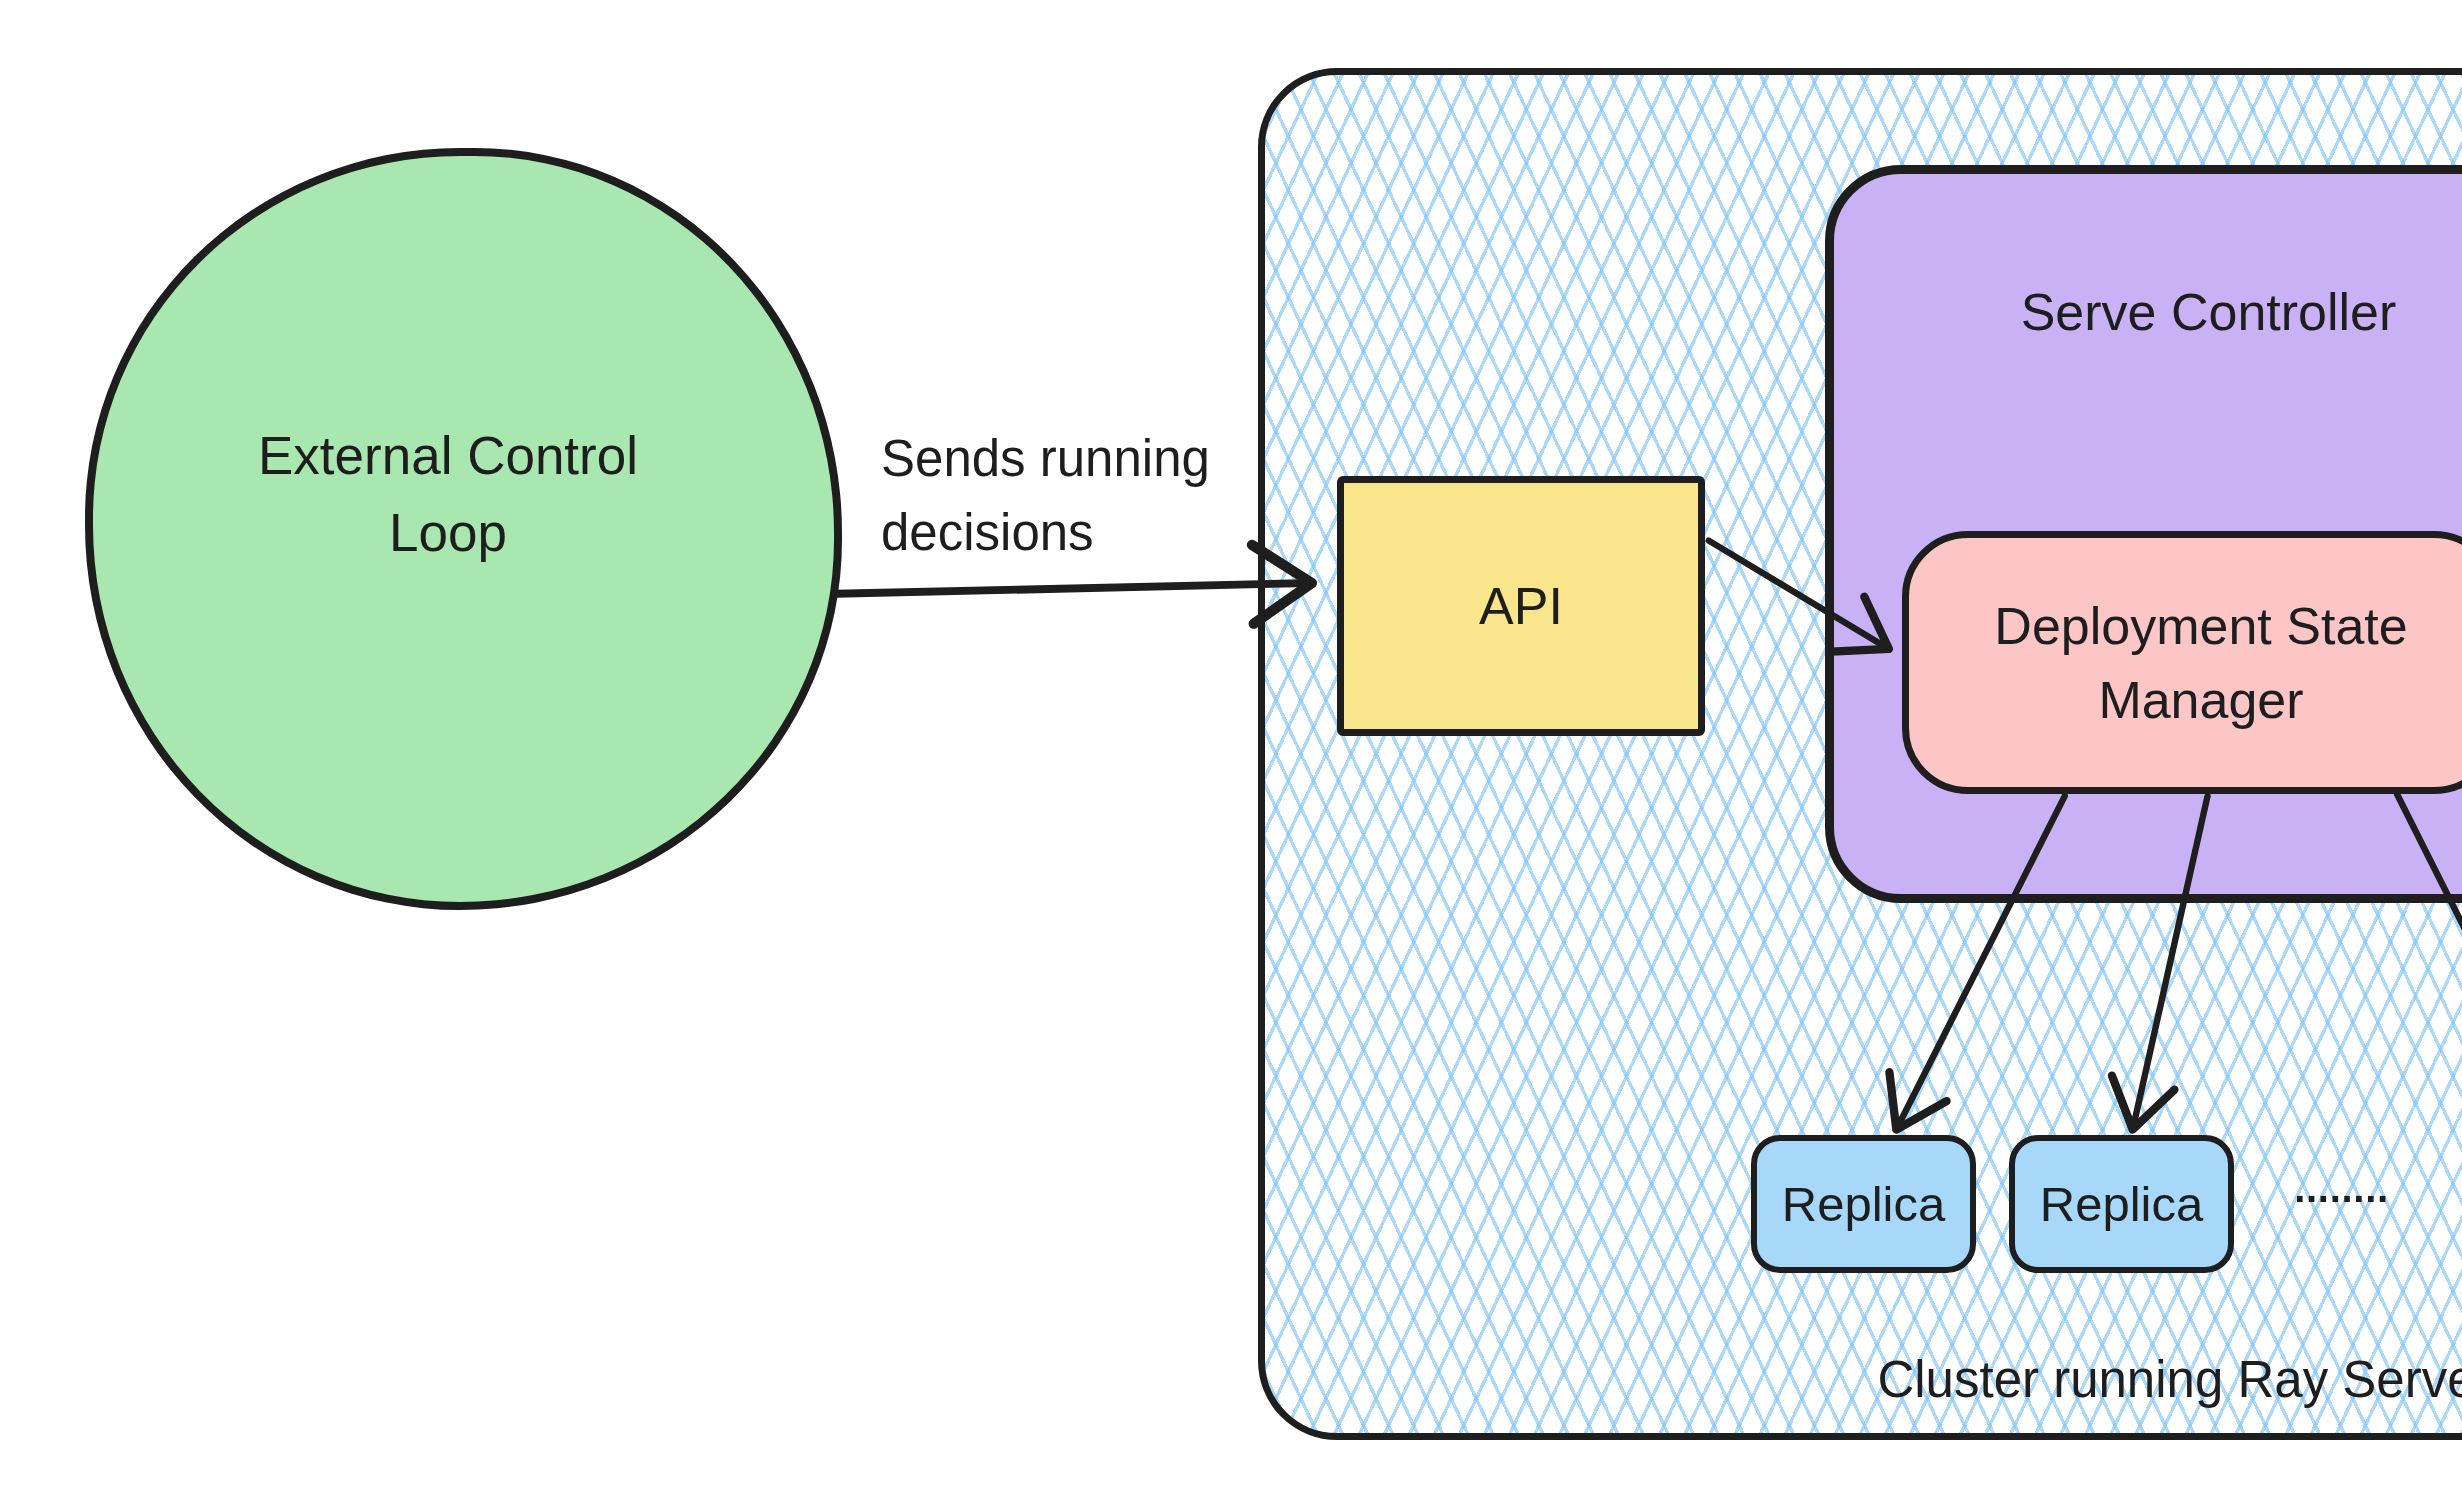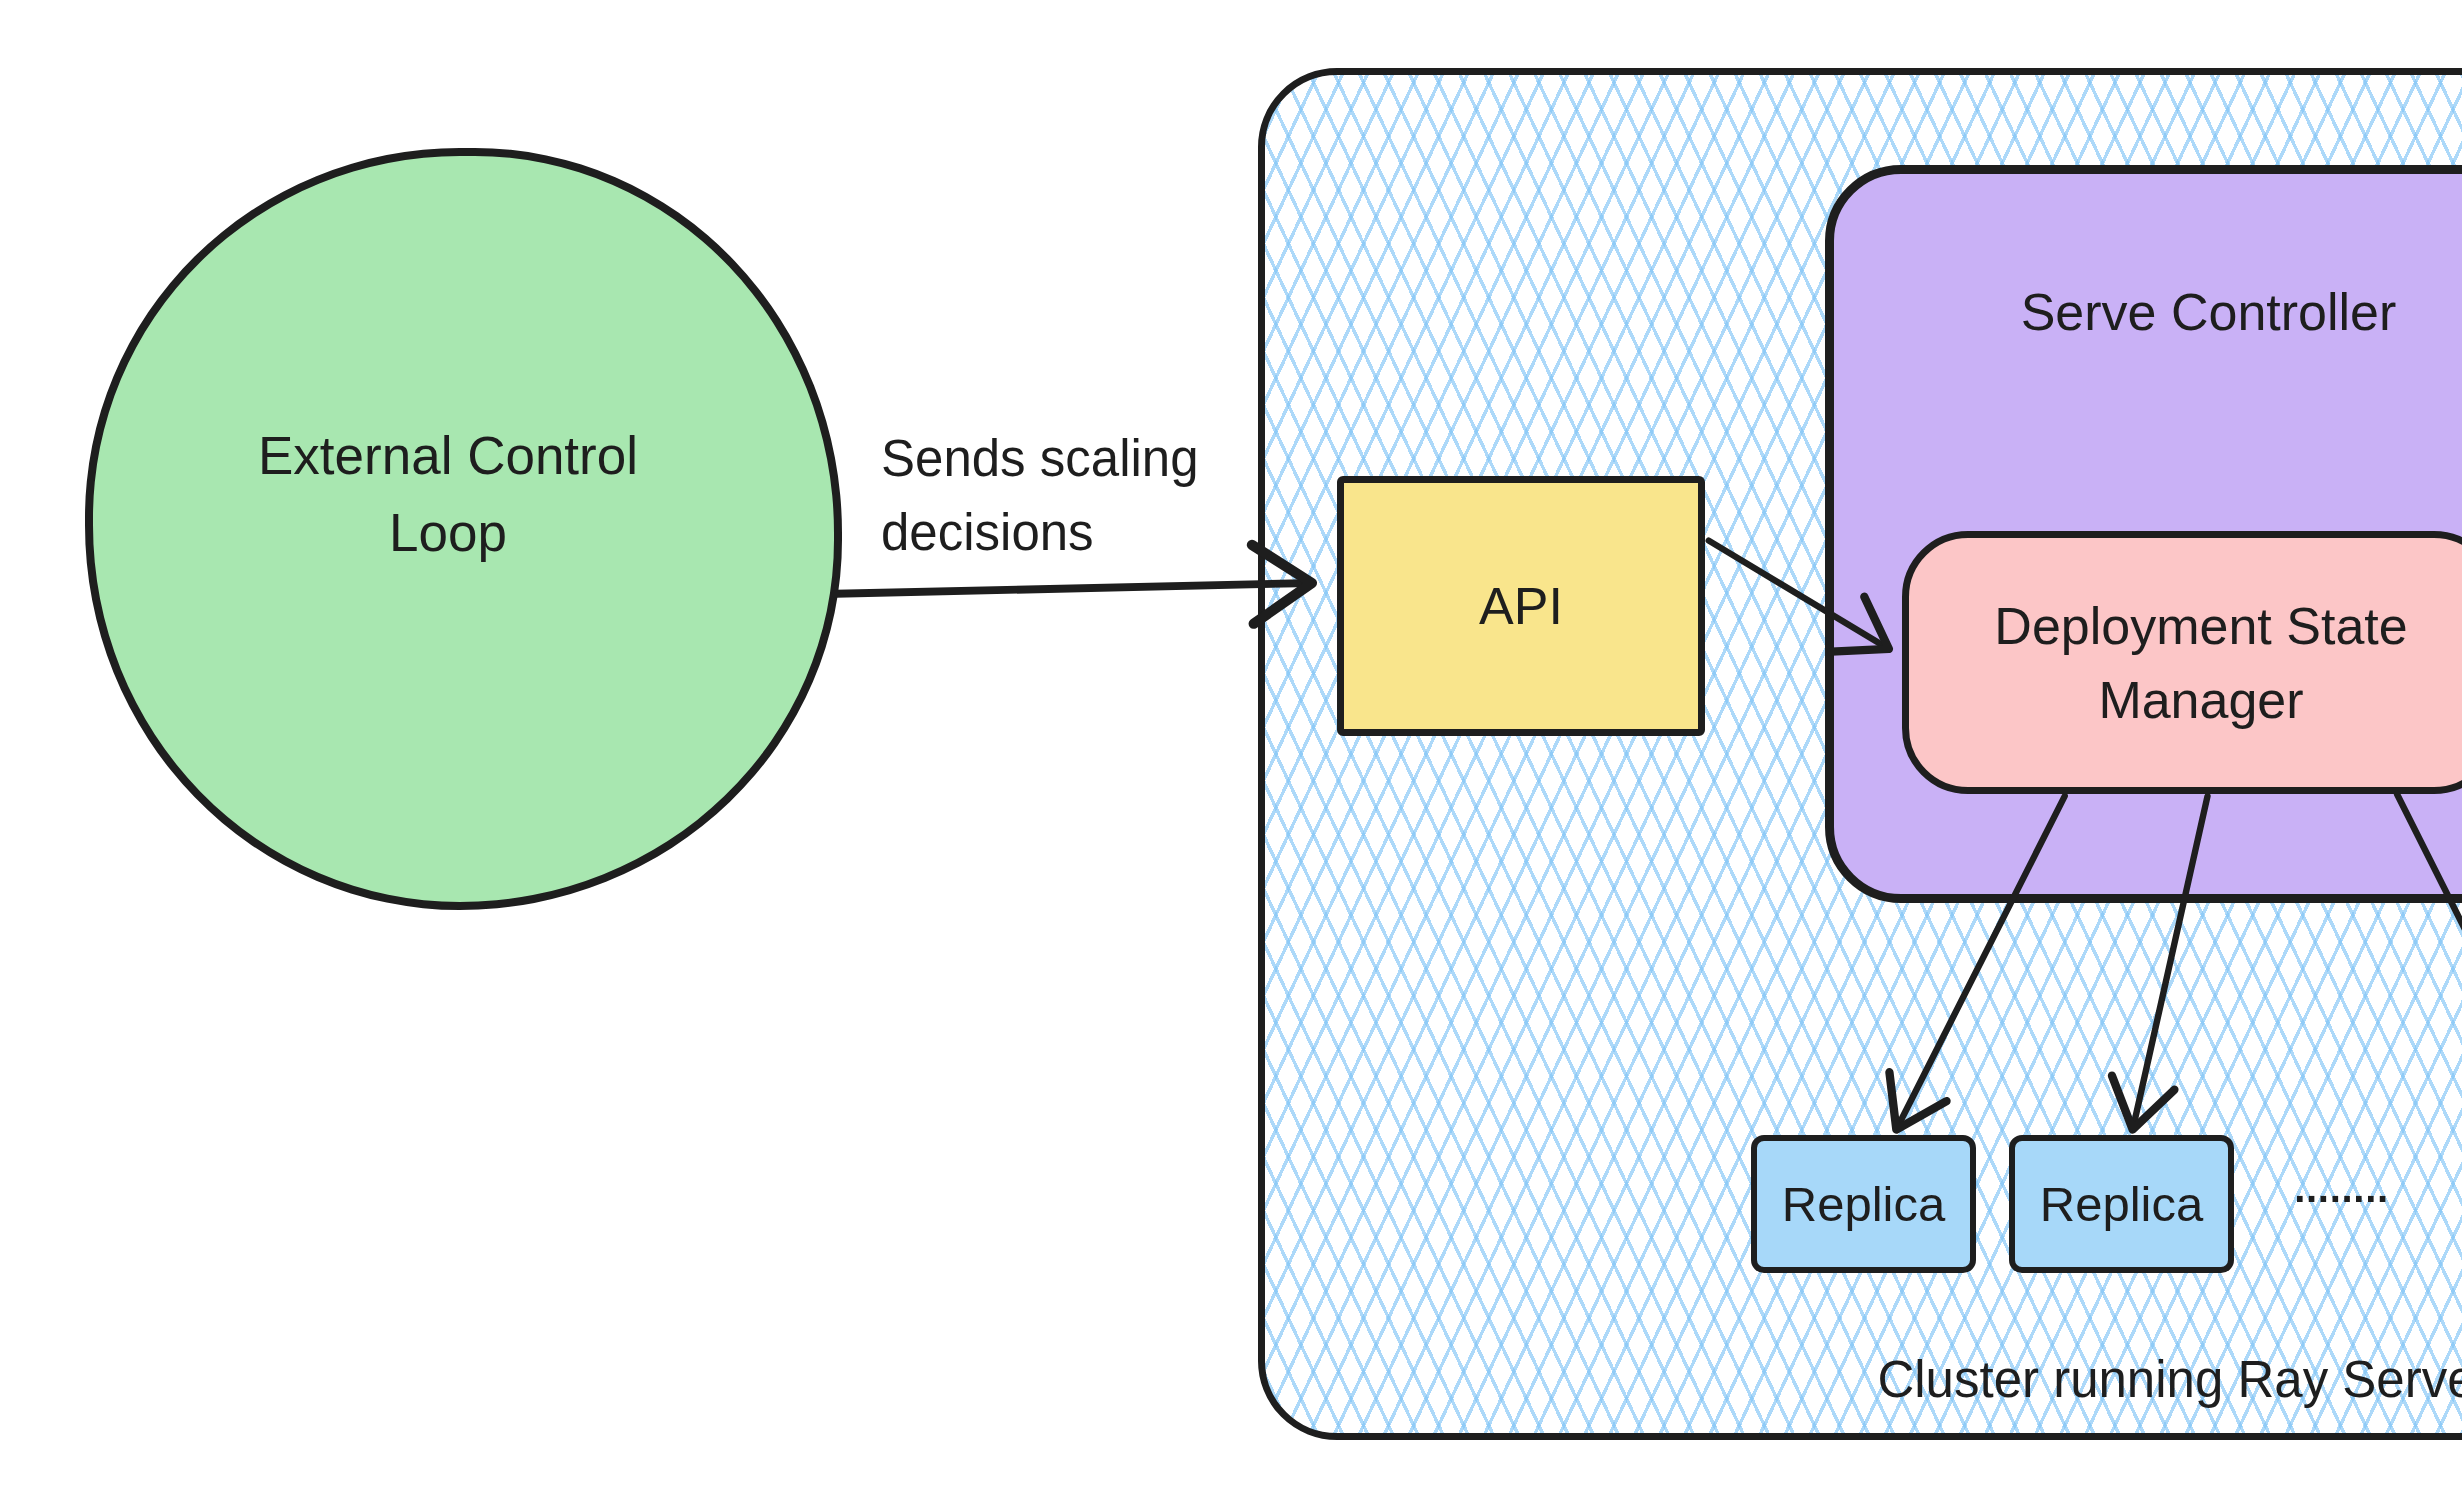--- a/index.html
+++ b/index.html
@@ -46,21 +46,21 @@
 
   .dsm-box{
     left:1902px;top:531px;width:598px;height:263px;
     border-radius:66px;background:var(--dsm-fill,#fcc6c7);
     display:flex;align-items:center;justify-content:center;
     text-align:center;font-size:52px;line-height:74px;
   }
 
   .replica{
     top:1135px;height:138px;
-    border-width:6.9px;border-radius:13px;
+    border-width:6.9px;border-radius:29px;
     background:var(--replica-fill,#a7d8f9);
     display:flex;align-items:center;justify-content:center;
     font-size:49px;
   }
   .replica.r1{left:1751px;width:225px;}
   .replica.r2{left:2009px;width:225px;}
 
   .label{position:absolute;white-space:pre-line;}
   .loop-label{left:73px;top:417px;width:750px;text-align:center;font-size:53px;line-height:77px;}
   .conn-label{left:881px;top:422px;font-size:51px;line-height:74px;text-align:left;}
@@ -97,21 +97,21 @@
 
   <div class="shape replica r1">
     <span>Replica</span>
   </div>
   <div class="shape replica r2">
     <span>Replica</span>
   </div>
 
   <div class="label dots">········</div>
 
-  <div class="label conn-label">Sends scaling
+  <div class="label conn-label">Sends running
 decisions</div>
   <div class="label cluster-caption">Cluster running Ray Serve</div>
 
   <svg class="arrows" width="2964" height="1485" viewBox="0 0 6019 3016">
     <defs>
       <marker id="ah" viewBox="0 0 12 12" refX="9.5" refY="6" markerWidth="12" markerHeight="12" orient="auto" markerUnits="strokeWidth">
         <path d="M2,1 L9.5,6 L2,11" fill="none" stroke="#1e1e1e" stroke-width="1.3" stroke-linecap="round" stroke-linejoin="round"></path>
       </marker>
     </defs>
     <path d="M1697,1206 L2664,1184" stroke-width="16" marker-end="url(#ah)"></path>

